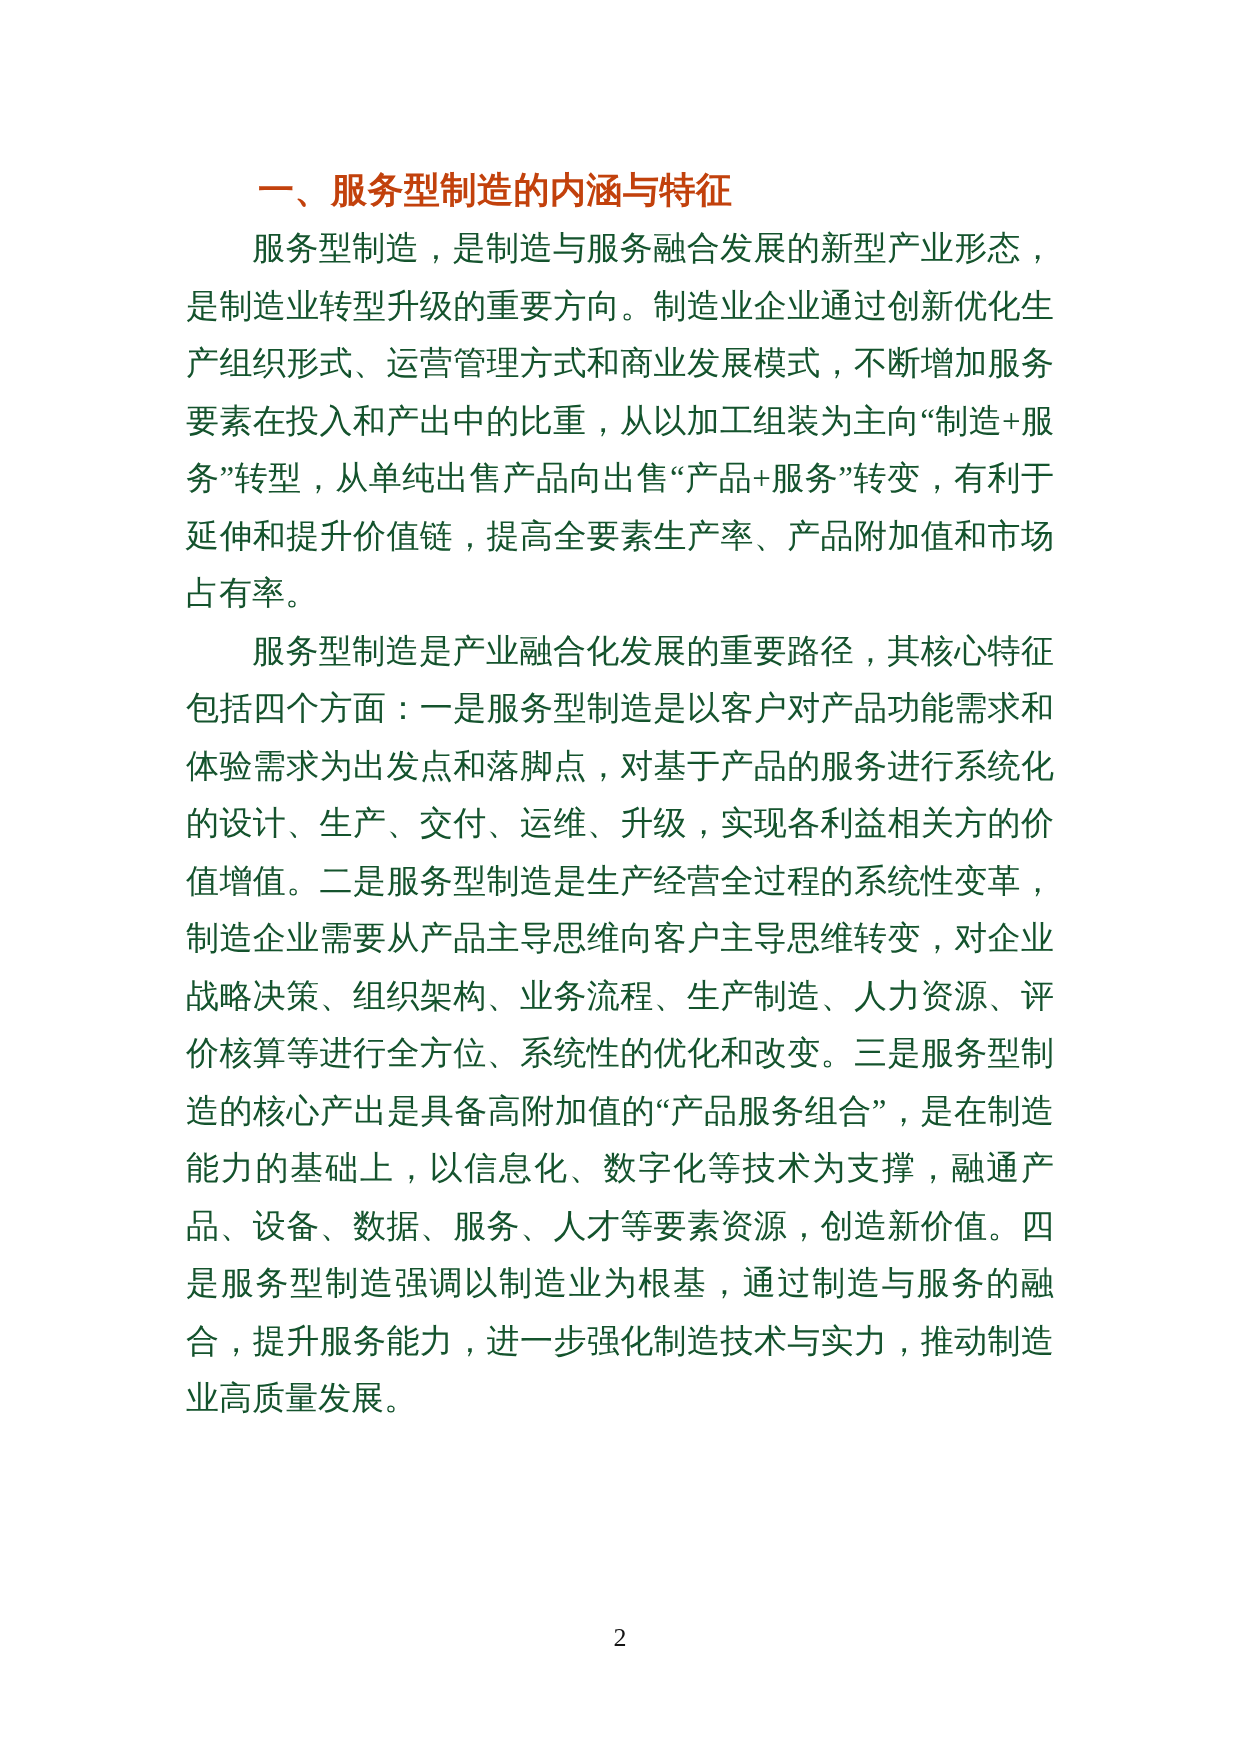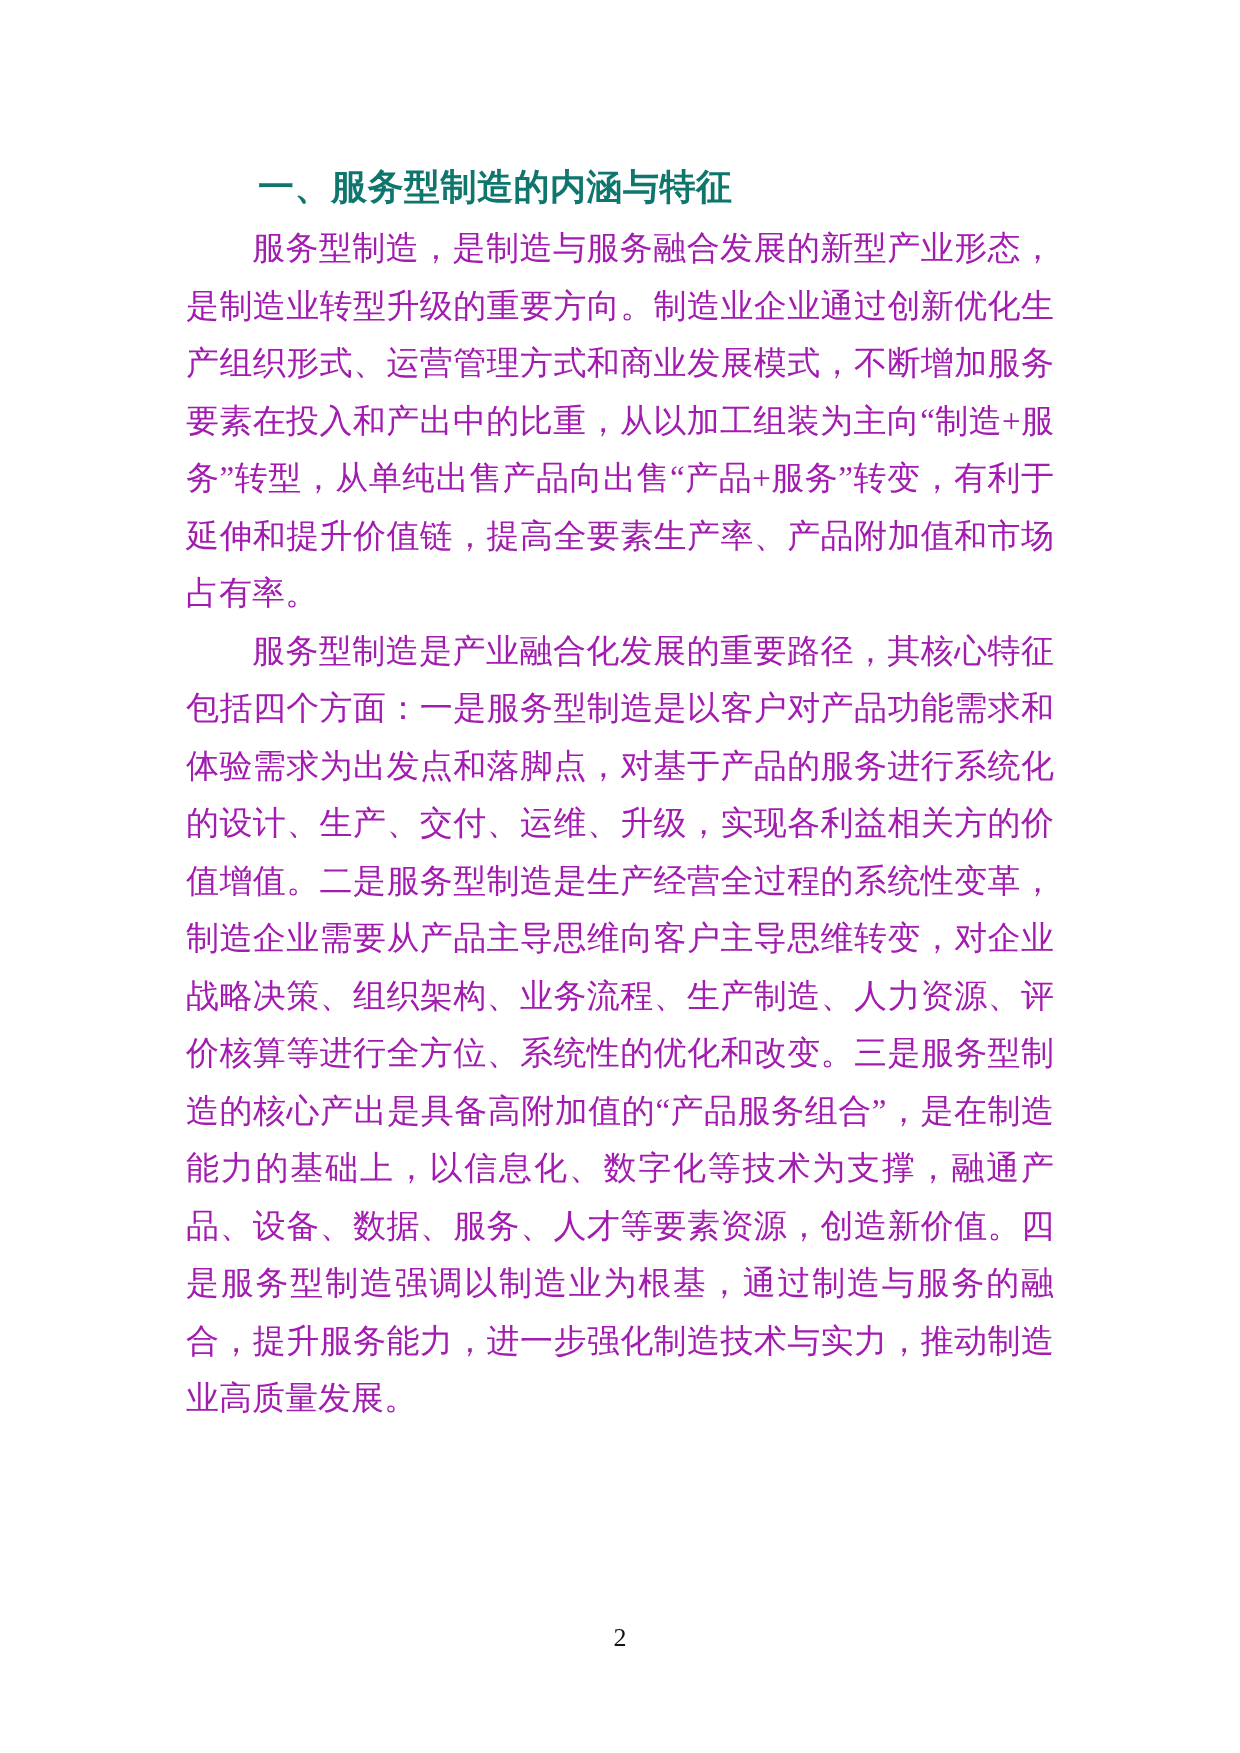--- a/index.html
+++ b/index.html
@@ -11,38 +11,38 @@
     position: relative;
     width: 1240px;
     height: 1753px;
     background: #ffffff;
     box-sizing: border-box;
     padding: 160px 186px 0 186px;
     color: #141414;
     overflow: hidden;
   }
   .heading {
-    font-family: Liberation Mono, monospace;
+    font-family: Liberation Sans, sans-serif;
     font-weight: 700;
     font-size: 36px;
     line-height: 60px;
     text-indent: 2em;
     letter-spacing: 0.5px;
     margin: 0;
-    color: #0f766e;
+    color: #c2410c;
   }
   .para {
     font-family: "Liberation Serif", "DejaVu Serif", serif;
     font-size: 33px;
     line-height: 57.5px;
     text-align: justify;
     text-justify: inter-ideograph;
     text-indent: 2em;
     margin: 0;
-    color: #a21caf;
+    color: #14532d;
     word-break: break-all;
   }
   .page-number {
     position: absolute;
     left: 0;
     right: 0;
     bottom: 100px;
     text-align: center;
     font-family: "Liberation Serif", "DejaVu Serif", serif;
     font-size: 26px;

